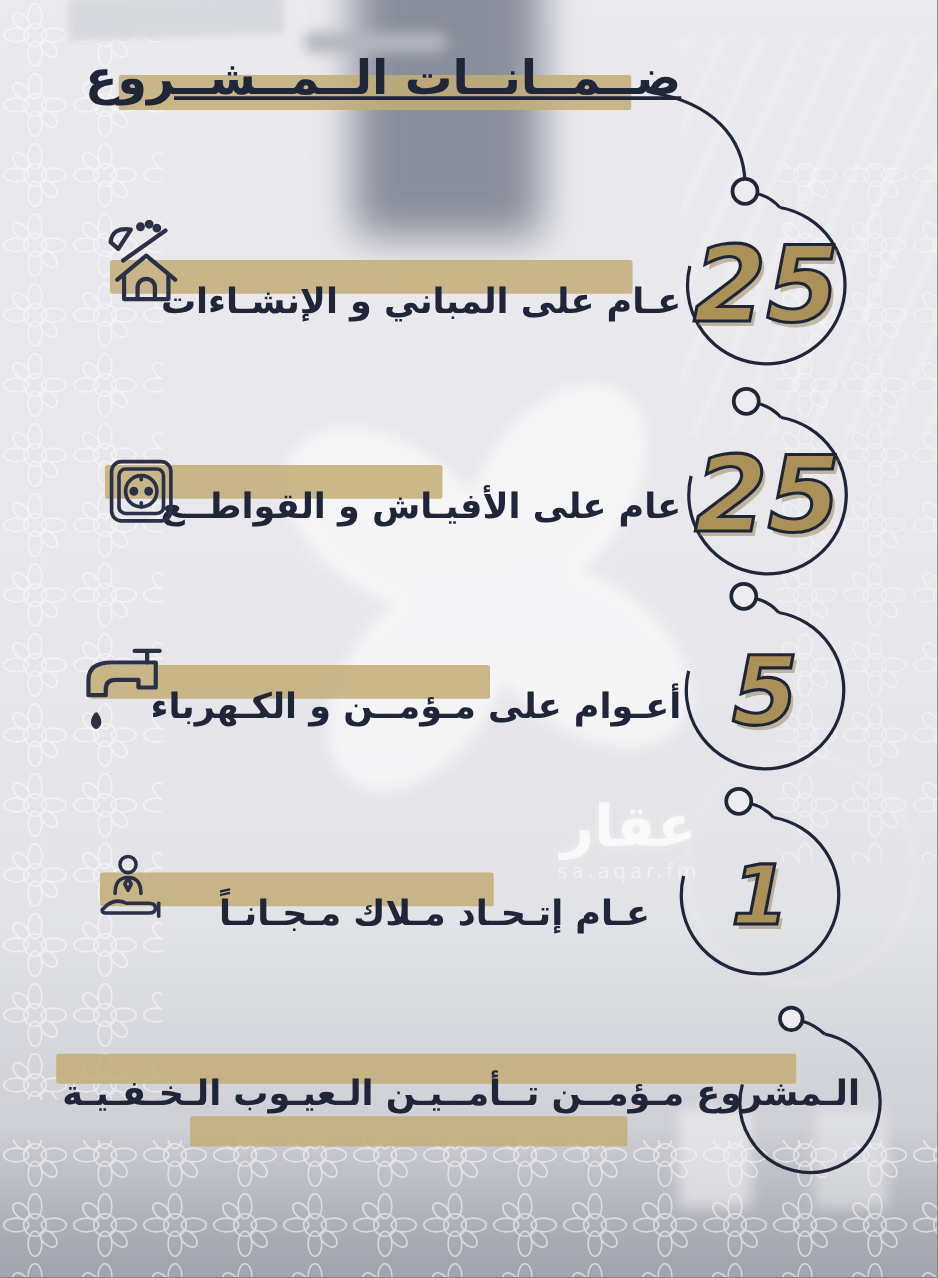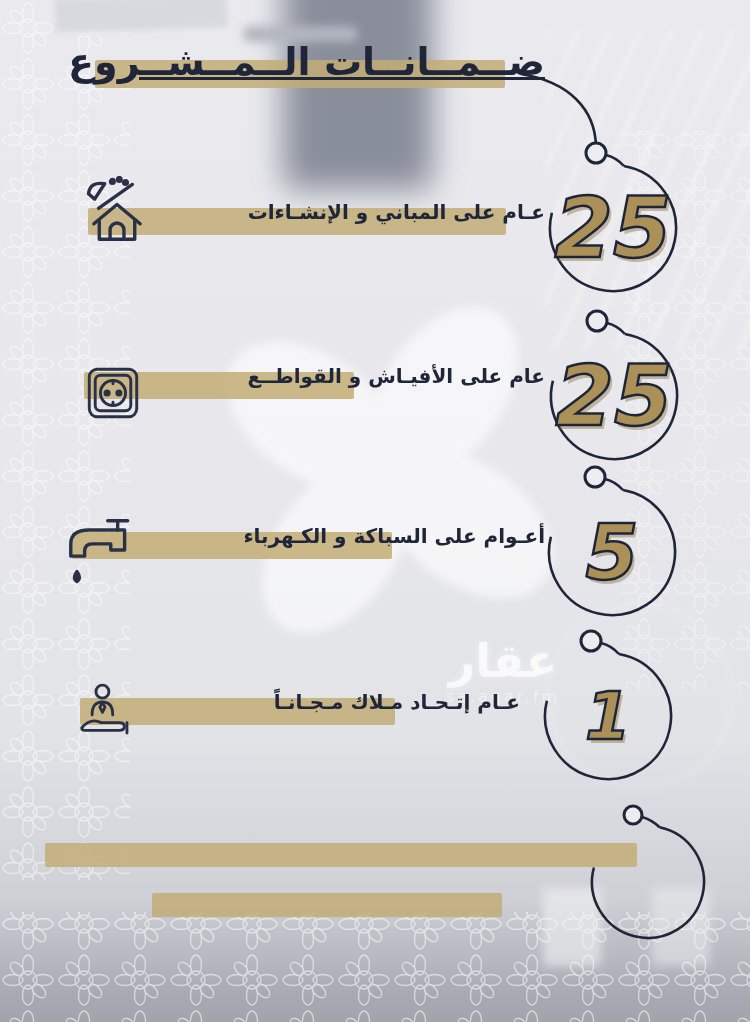--- a/index.html
+++ b/index.html
@@ -25,21 +25,21 @@
   .blob-door2{left:652px;top:888px;width:58px;height:78px;background:#eeeff1;filter:blur(5px);opacity:.5;}
   
   .title{
     position:absolute;right:205px;top:40px;z-index:3;white-space:nowrap;
     color:var(--navy);font-size:38px;font-weight:bold;letter-spacing:.5px;text-decoration:underline;
   }
   .bar{position:absolute;height:27px;background:var(--bar);z-index:1;border-radius:2px;}
   .bar-title{left:95px;top:60px;width:410px;height:28px;}
   .label{
     position:absolute;z-index:3;white-space:nowrap;
-    color:var(--navy);font-size:20px;font-weight:bold;
+    color:var(--navy);font-size:28px;font-weight:bold;margin-top:24px;
   }
   .lbl-1{top:200px;right:205px;}
   .lbl-2{top:364px;right:205px;}
   .lbl-3{top:524px;right:205px;}
   .lbl-4{top:690px;right:230px;}
   .bar-1{left:88px;top:208px;width:418px;}
   .bar-2{left:84px;top:372px;width:270px;}
   .bar-3{left:72px;top:532px;width:320px;}
   .bar-4{left:80px;top:698px;width:315px;}
   
@@ -173,21 +173,21 @@
   <div class="medal medal-2">
     <svg viewBox="0 0 170 170">
       <path class="arcline" d="M 78,17 C 86,19 91,22.5 95.9,28"></path>
       <path class="arcline" d="M 95.9,28 A 63,63 0 1 1 23.9,74.8"></path>
       <circle class="nodedot" cx="68" cy="15" r="10"></circle>
     </svg>
     <span class="num">25</span>
   </div>
 
   <div class="bar bar-3"></div>
-  <div class="label lbl-3">أعـوام على السباكة و الكـهرباء</div>
+  <div class="label lbl-3">أعـوام على مـؤمــن و الكـهرباء</div>
   <div class="rowicon icon-3">
     <svg width="80" height="80" viewBox="0 0 52 52">
       <path d="M 31,7 h 13 M 37.5,7 v 6"></path>
       <path d="M 33,13 h 9 v 13 h -9 v -4 h -12 q -5,0 -5,5 v 3 h -9 v -8 q 0,-9 12,-9 h 14 z"></path>
       <path d="M 11,40 q -3.2,4.5 0,6.5 q 3.2,-2 0,-6.5 z" fill="#2a3147"></path>
     </svg>
   </div>
   <div class="medal medal-3">
     <svg viewBox="0 0 170 170">
       <path class="arcline" d="M 78,17 C 86,19 91,22.5 95.9,28"></path>
@@ -219,14 +219,15 @@
 
   <div class="medal-5">
     <svg viewBox="0 0 150 150">
       <path class="arcline" d="M 69,15 C 76,17 81,20 86.6,25.2"></path>
       <path class="arcline" d="M 86.6,25.2 A 56,56 0 1 1 20.9,65.5"></path>
       <circle class="nodedot" cx="60" cy="13" r="9"></circle>
     </svg>
   </div>
   <div class="bar bar-f1"></div>
   <div class="bar bar-f2"></div>
+  <div class="label foot1">الـمشروع مـؤمــن تــأمــيـن الـعيـوب الـخـفـيـة</div>
 
 </div>
 
 </body></html>

